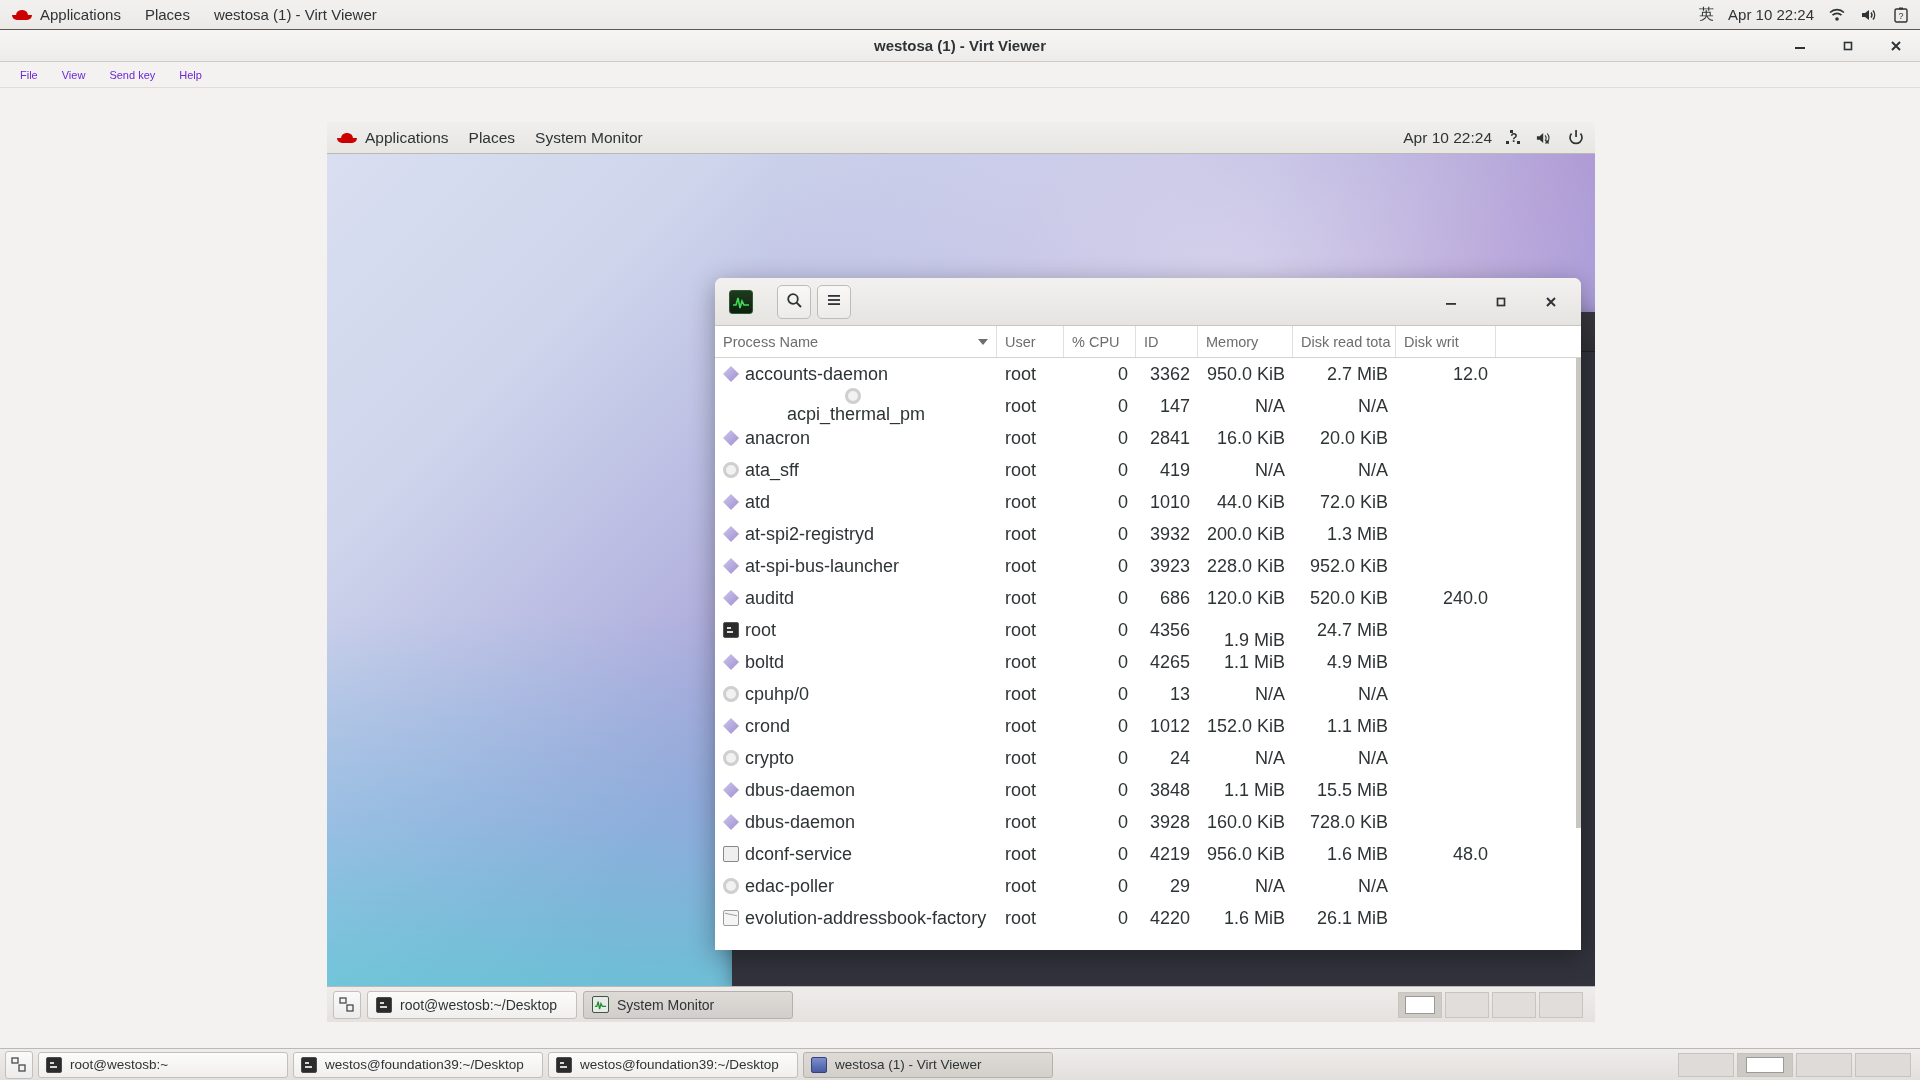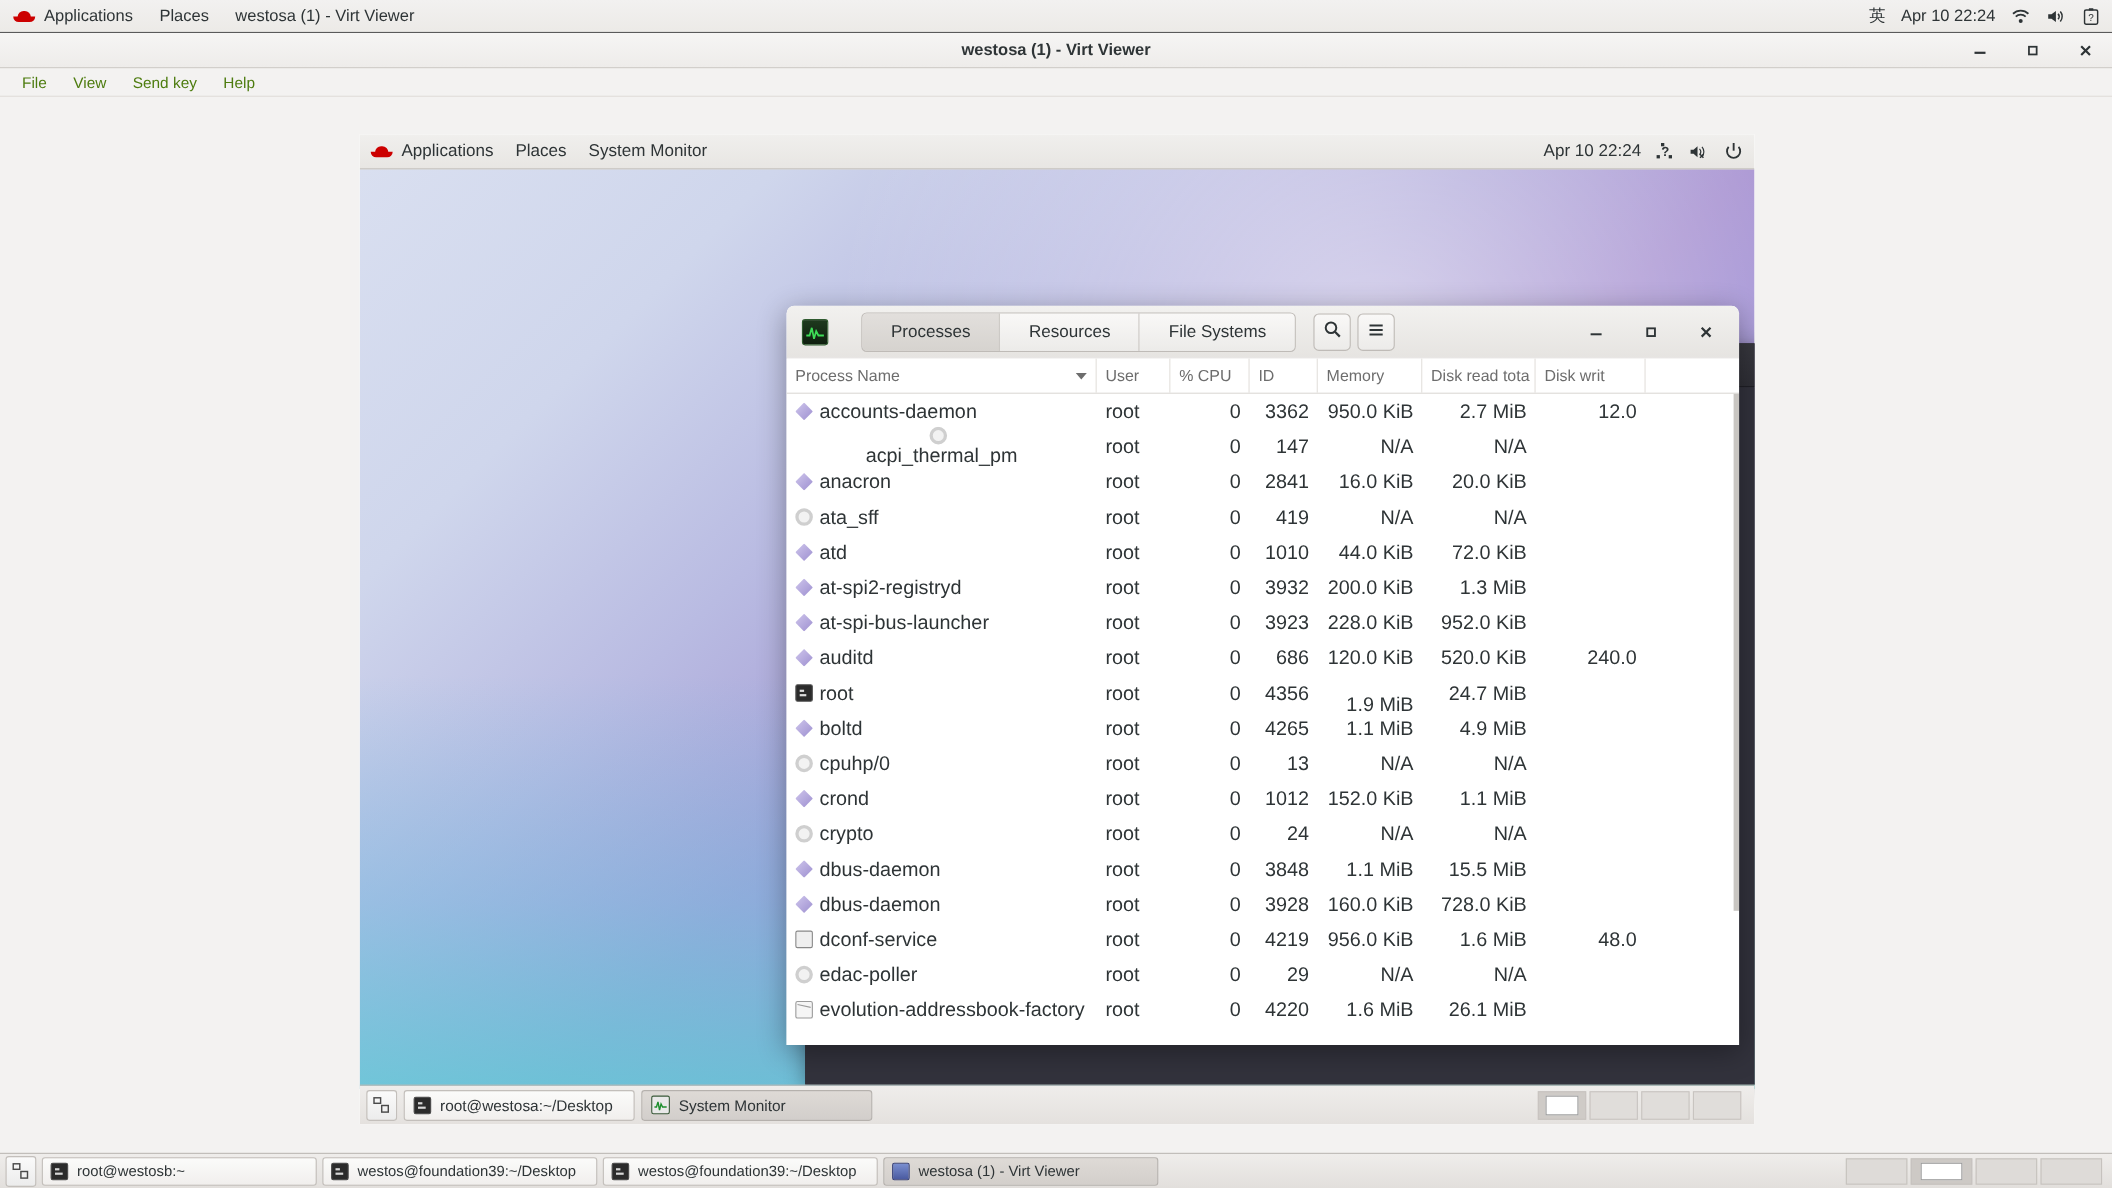--- a/index.html
+++ b/index.html
@@ -32,21 +32,21 @@
   #vv-titlebar{
     height:32px; width:100%;
     background:linear-gradient(#f6f5f4,#eeecea);
     border-bottom:1px solid #cfcbc7;
     display:flex; align-items:center; position:relative;
   }
   #vv-title{ position:absolute; left:0; right:0; text-align:center; font-size:15px; font-weight:bold; color:#2e3436; }
   #vv-winbtns{ position:absolute; right:10px; top:0; height:32px; display:flex; align-items:center; gap:20px; z-index:2;}
   .wbtn{ width:28px; height:28px; display:flex; align-items:center; justify-content:center; color:#2e3436; }
   #vv-menubar{ height:26px; display:flex; align-items:center; padding-left:8px; background:#f3f2f1; border-bottom:1px solid #e0ddd9; }
-  .menu-item{ padding:2px 12px; font-size:14px; color:#4d7c0f; }
+  .menu-item{ padding:2px 12px; font-size:11px; color:#6d28d9; }
 
   
   #vm-screen{
     position:absolute; left:327px; top:92px; width:1268px; height:900px;
     background:#ffffff; overflow:hidden;
   }
   #vm-top-panel{
     position:absolute; left:0; top:0; width:100%; height:32px;
     background:linear-gradient(#f0efed,#e8e6e3);
     border-bottom:1px solid #bcb8b4;
@@ -319,31 +319,20 @@
 
     </div>
 
     <div id="sysmon">
       <div id="sysmon-header">
         <div id="sysmon-appicon">
           <svg width="18" height="18" viewBox="0 0 18 18">
               <polyline points="1,12 4,12 6,5 8,15 10,8 12,12 17,12" stroke="#3ddc56" stroke-width="1.6" fill="none"></polyline>
             </svg>
         </div>
-        <div id="sysmon-tabs">
-          <div class="sm-tab active">
-              <span>Processes</span>
-            </div>
-          <div class="sm-tab">
-              <span>Resources</span>
-            </div>
-          <div class="sm-tab">
-              <span>File Systems</span>
-            </div>
-        </div>
         <div id="sysmon-actions">
           <div class="hdr-btn">
             <span>
               <svg width="17" height="17" viewBox="0 0 17 17">
                   <circle cx="7" cy="7" r="4.8" stroke="#2e3436" stroke-width="1.8" fill="none"></circle>
                   <path d="M10.6 10.6 L15 15" stroke="#2e3436" stroke-width="2"></path>
                 </svg>
             </span>
           </div>
           <div class="hdr-btn">
@@ -623,21 +612,21 @@
 
     <div id="vm-taskbar">
       <div class="show-desktop">
         <svg width="16" height="16" viewBox="0 0 16 16">
             <rect x="1" y="1" width="6" height="5" stroke="#4a4a4a" stroke-width="1.3" fill="none"></rect>
             <rect x="8" y="8" width="6" height="6" stroke="#4a4a4a" stroke-width="1.3" fill="none"></rect>
           </svg>
       </div>
       <div class="tb-btn">
         <span class="term-ico"></span>
-        <span>root@westosa:~/Desktop</span>
+        <span>root@westosb:~/Desktop</span>
       </div>
       <div class="tb-btn active">
         <span class="sysmon-ico">
           <svg width="13" height="13" viewBox="0 0 14 14">
               <polyline points="1,9 3,9 4.5,4 6,12 7.5,6 9,9 13,9" stroke="#1d8f2d" stroke-width="1.4" fill="none"></polyline>
             </svg>
         </span>
         <span>System Monitor</span>
       </div>
       <div id="vm-workspaces">

